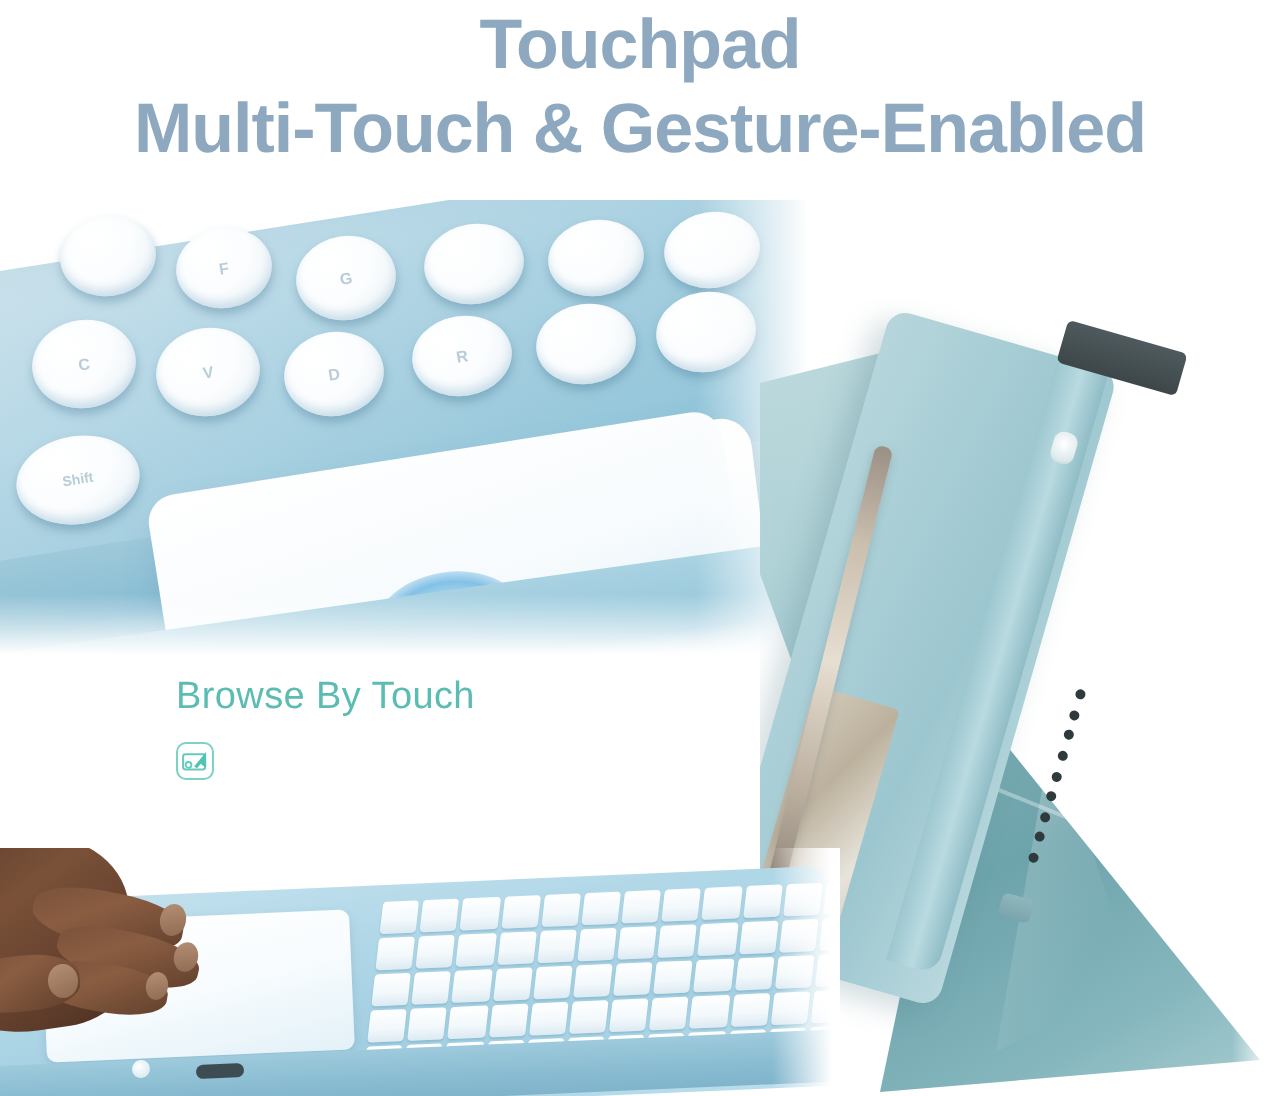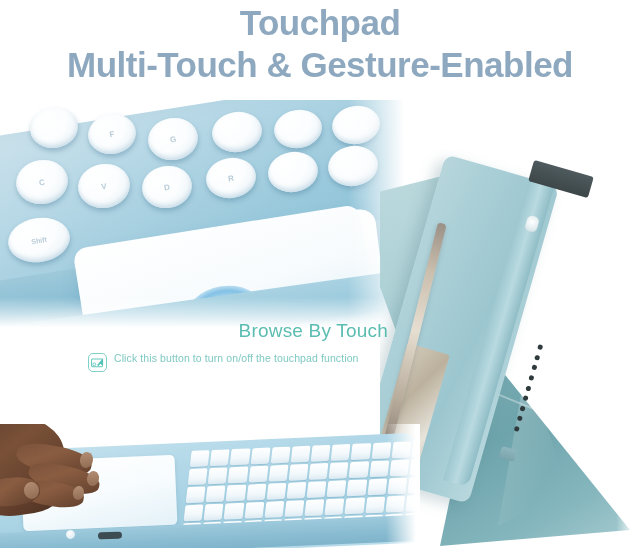--- a/index.html
+++ b/index.html
@@ -88,21 +88,21 @@
     position:absolute; right:0; top:0; width:70px; height:233px;
     background:linear-gradient(90deg, rgba(255,255,255,0) 0%, #ffffff 80%);
   }
   .panel-fade-b{
     position:absolute; left:0; bottom:0; width:418px; height:36px;
     background:linear-gradient(180deg, rgba(255,255,255,0) 0%, #ffffff 85%);
   }
 
   
   .text-block{
-    position:absolute; left:88px; top:320px; width:300px;text-align:right;
+    position:absolute; left:88px; top:338px; width:300px;
   }
   .bt-heading{
     font-size:19px; color:#5bbdb1; font-weight:normal;
     letter-spacing:.2px; margin-bottom:10px;
   }
   .bullet{
     display:flex; align-items:flex-start; gap:7px; margin-bottom:9px;
   }
   .bullet-icon{
     flex:0 0 auto; width:19px; height:19px; margin-top:1px;
@@ -347,21 +347,20 @@
 
 
   <div class="bullet">
     <div class="bullet-icon">
       <svg viewBox="0 0 20 20" width="100%" height="100%" aria-hidden="true">
         <rect x="3" y="6" width="13" height="9" rx="1.4" fill="none" stroke="#66c9bd" stroke-width="1.2"></rect>
         <circle cx="6.2" cy="12.3" r="1.7" fill="none" stroke="#66c9bd" stroke-width="1.1"></circle>
         <path d="M9.5 13.2 16.6 4.6l-.6 9.2-2.6-2.2-2.2 2.6z" fill="#4fc3b6"></path>
       </svg>
     </div>
-    <div class="bullet-text">Click this button to turn on/off the touchpad function</div>
   </div>
 </div>
 
 <div class="kb2-scene">
   <div class="kb2-base"></div>
   <div class="kb2-trackpad"></div>
 
   <div class="kb2-keys">
     <div class="kb2-row">
       <div class="kb2-key"></div>

